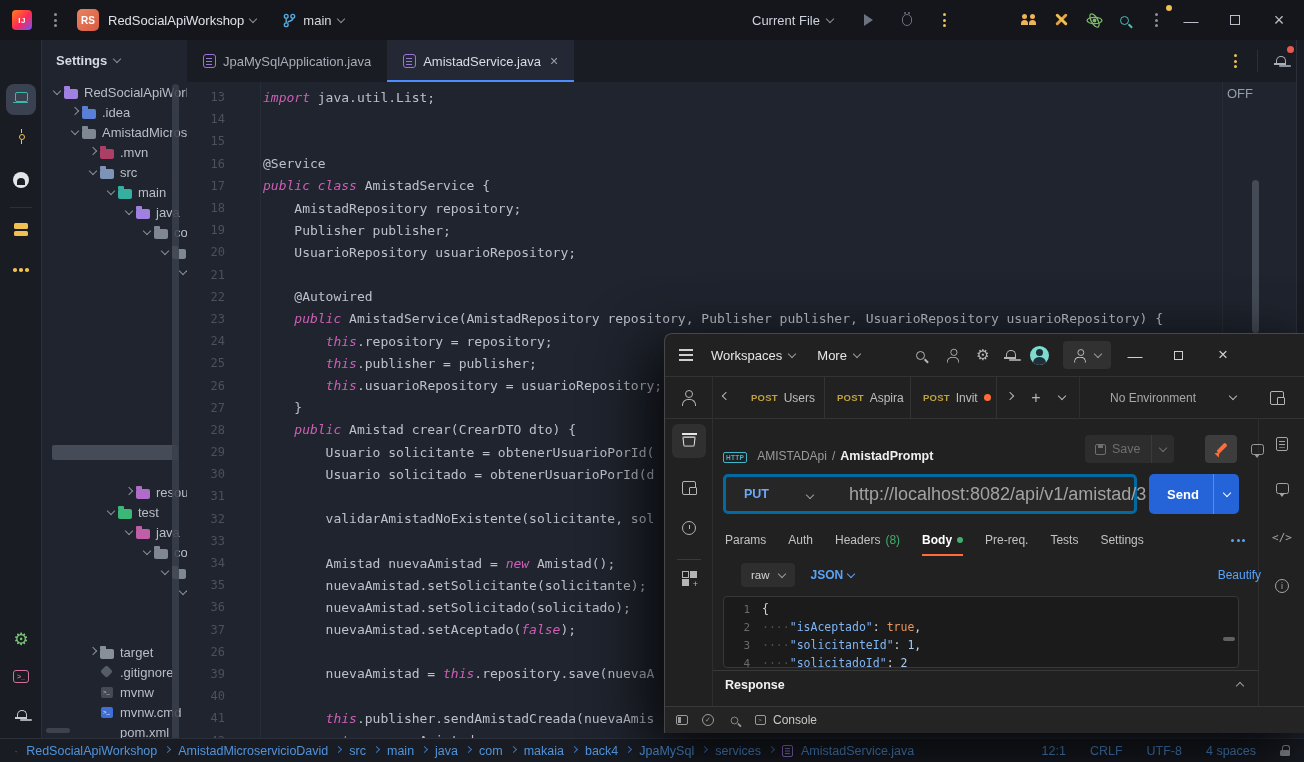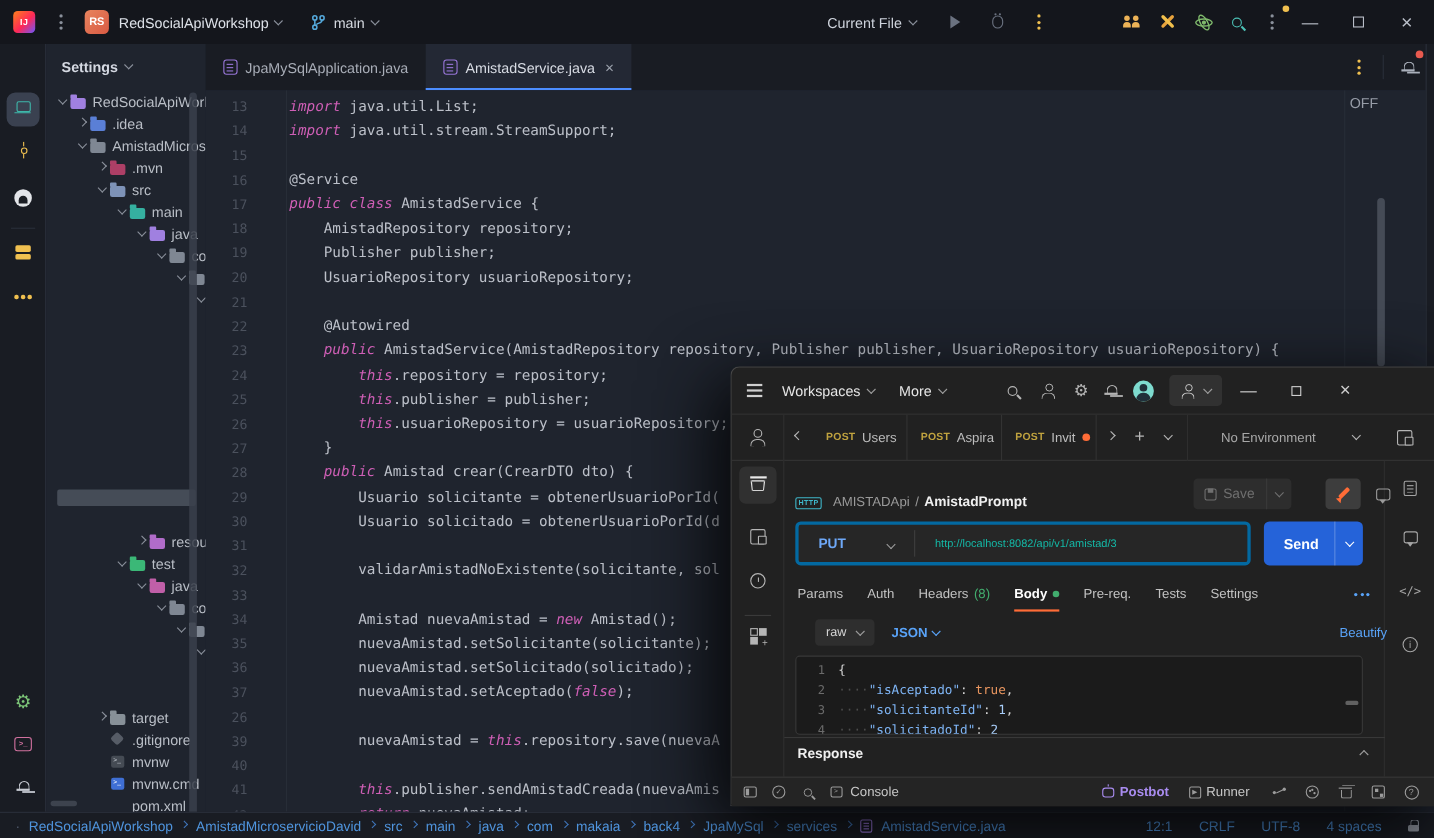--- a/index.html
+++ b/index.html
@@ -199,21 +199,21 @@
   .pencil{position:relative;width:13px;height:13px}
   .pencil::before{content:'';position:absolute;left:5px;top:-1px;width:3.5px;height:12px;border-radius:1.5px;background:var(--pm-orange);transform:rotate(45deg)}
   .pencil::after{content:'';position:absolute;left:0;bottom:0;border-left:3px solid transparent;border-right:3px solid transparent;border-bottom:4px solid var(--pm-orange);transform:rotate(45deg)}
   .cmt-grey{color:#9b9b9b;width:32px;display:flex;justify-content:center}
 
   .url-row{position:absolute;left:0;top:55px;width:100%;height:40px}
   .url-bar{position:absolute;left:10px;top:0;width:414px;height:40px;background:#262626;border:3px solid #0369a1;border-radius:5px;display:flex;align-items:center}
   .put{color:#6ea8f7;font-weight:bold;font-size:12.5px;margin-left:18px}
   .url-chev{color:#9b9b9b;margin-left:38px}
   .url-div{width:1px;height:24px;background:#3f3f3f;margin-left:18px}
-  .url-text{color:#14b8a6;font-size:10px;margin-left:18px;white-space:nowrap}
+  .url-text{color:#a3a3a3;font-size:18px;margin-left:18px;white-space:nowrap}
   .send-btn{position:absolute;left:436px;top:0;width:90px;height:40px;background:var(--pm-send);border-radius:5px;display:flex;align-items:center;color:#fff}
   .send-label{flex:1;text-align:center;font-weight:600;font-size:13px;padding-left:4px}
   .send-chev{width:26px;height:100%;border-left:1px solid rgba(255,255,255,.25);display:flex;align-items:center;justify-content:center}
 
   .subtabs{position:absolute;left:0;top:105px;width:100%;height:32px;display:flex;align-items:center;gap:22px;padding-left:12px}
   .ptab{display:flex;align-items:center;gap:5px;color:#c2c2c2;font-size:12px;position:relative;height:32px}
   .ptab .badge{color:var(--pm-green)}
   .ptab.active{color:#fff;font-weight:600}
   .ptab.active::after{content:'';position:absolute;left:0;bottom:0;width:100%;height:2px;background:var(--pm-orange)}
   .gdot{width:6px;height:6px;border-radius:50%;background:var(--pm-green)}
@@ -562,21 +562,21 @@
           <span class="reddot"></span>
         </span>
     </div>
   </div>
 
   <div class="abs editor">
     <div class="gutter-line"></div>
     <div class="guide"></div>
     <div class="code-lines">
         <div class="cline"><span class="ln">13</span><span class="ctext"><span class="kw">import</span> java.util.List;</span></div>
-        <div class="cline"><span class="ln">14</span><span class="ctext"><span class="kw">import</span> java.util.stream.StreamSupport;</span></div>
+        <div class="cline"><span class="ln">14</span></div>
         <div class="cline"><span class="ln">15</span><span class="ctext"></span></div>
         <div class="cline"><span class="ln">16</span><span class="ctext">@Service</span></div>
         <div class="cline"><span class="ln">17</span><span class="ctext"><span class="kw">public</span> <span class="kw">class</span> AmistadService {</span></div>
         <div class="cline"><span class="ln">18</span><span class="ctext">    AmistadRepository repository;</span></div>
         <div class="cline"><span class="ln">19</span><span class="ctext">    Publisher publisher;</span></div>
         <div class="cline"><span class="ln">20</span><span class="ctext">    UsuarioRepository usuarioRepository;</span></div>
         <div class="cline"><span class="ln">21</span><span class="ctext"></span></div>
         <div class="cline"><span class="ln">22</span><span class="ctext">    @Autowired</span></div>
         <div class="cline"><span class="ln">23</span><span class="ctext">    <span class="kw">public</span> AmistadService(AmistadRepository repository, Publisher publisher, UsuarioRepository usuarioRepository) {</span></div>
         <div class="cline"><span class="ln">24</span><span class="ctext">        <span class="kw">this</span>.repository = repository;</span></div>
@@ -876,41 +876,16 @@
       <span class="pf-ic">
           <span class="check-ic">✓</span>
         </span>
       <span class="pf-ic">
           <span class="lens" style="transform:scale(.85)"></span>
         </span>
       <span class="pf-ic">
           <span class="console-ic">&gt;</span>
         </span>
       <span style="color:#c7c7c7">Console</span>
-      <span class="pf-right">
-        <span class="postbot">
-          <span class="bot-ic"></span>
-          <span>Postbot</span>
-        </span>
-        <span class="runner" style="margin-left:14px">
-          <span class="run-ic">▶</span>
-          <span>Runner</span>
-        </span>
-        <span class="pf-ic" style="margin-left:10px">
-            <span class="capture-ic"></span>
-          </span>
-        <span class="pf-ic">
-            <span class="cookie-ic"></span>
-          </span>
-        <span class="pf-ic">
-            <span class="trash-ic"></span>
-          </span>
-        <span class="pf-ic">
-            <span class="winlay-ic"></span>
-          </span>
-        <span class="pf-ic">
-            <span class="help-ic">?</span>
-          </span>
-      </span>
     </div>
   </div>
 
 </div>
 
 </body></html>

